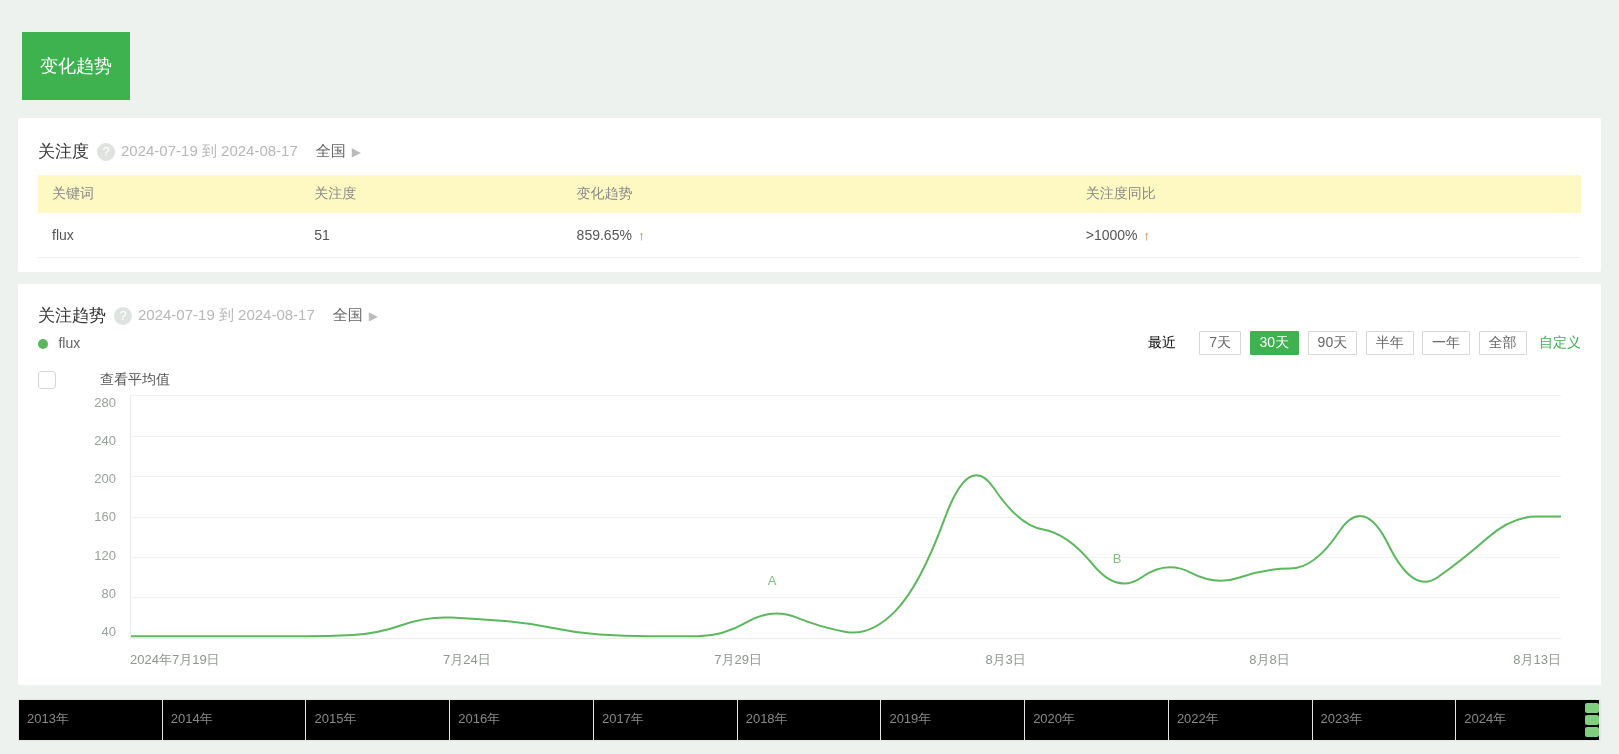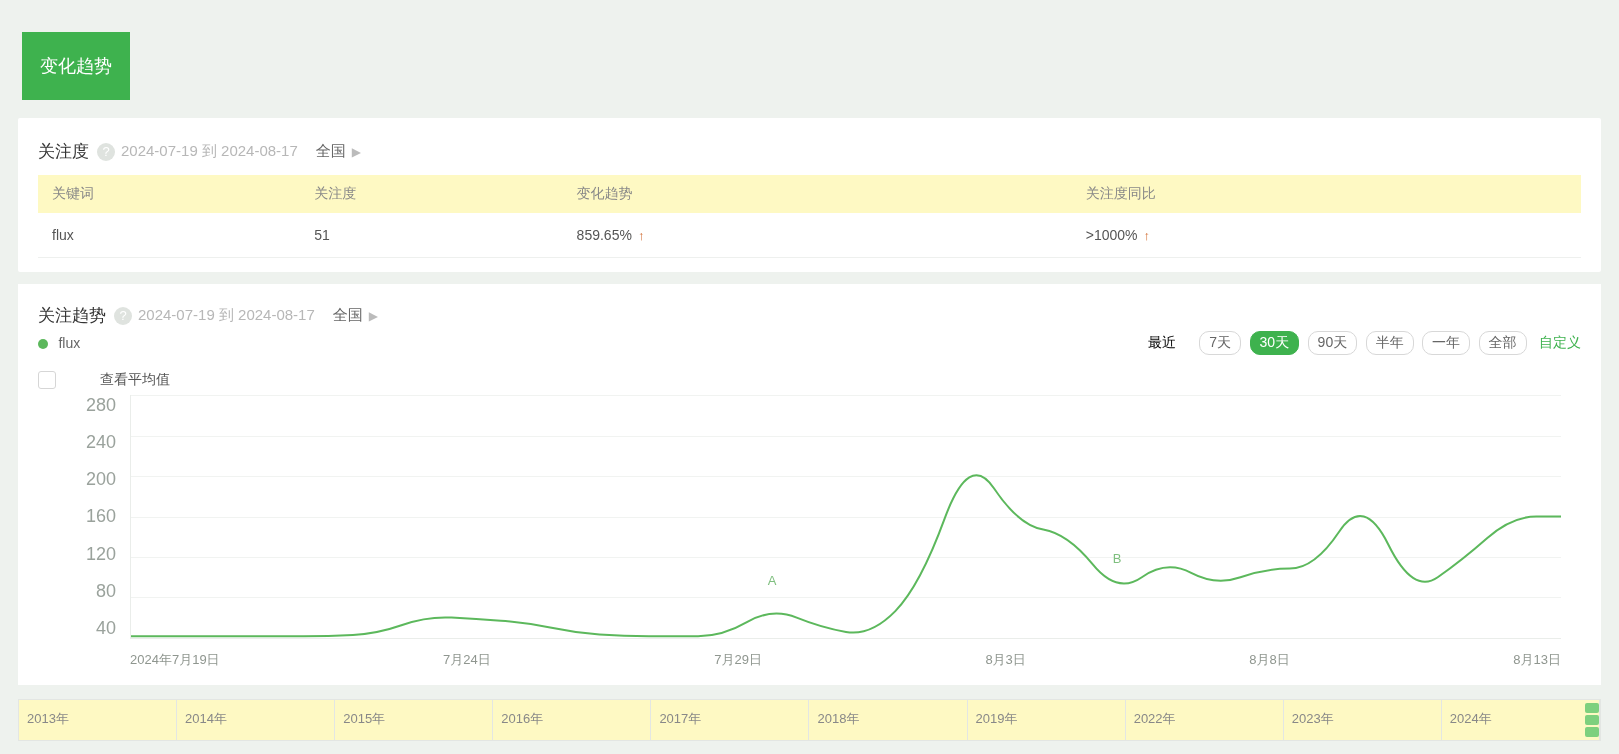--- a/index.html
+++ b/index.html
@@ -17,35 +17,35 @@
   .tbl thead td{background:#fef9c3;color:#888;padding:10px 14px;}
   .tbl tbody td{padding:14px 14px;color:#555;border-bottom:1px solid #eef0ee;}
   .up{color:#d16a2f;margin-left:6px;font-size:13px;}
   
   .panel-trend{background:#fff;margin-top:12px;padding:20px 0 10px 0;}
   .inner{padding:0 20px;}
   .legend-dot{display:inline-block;width:10px;height:10px;border-radius:50%;background:#5cb85c;margin-right:6px;vertical-align:middle;}
   .legend-lbl{color:#666;font-size:14px;}
   .range-row{display:flex;justify-content:space-between;align-items:center;margin-top:4px;}
   .range-lbl{color:#000000;font-size:14px;margin-right:15px;}
-  .range-btn{display:inline-block;font-size:14px;color:#666;border:1px solid #d8d8d8;border-radius:10px;padding:2px 9px;margin-left:4px;cursor:pointer;background:#fff;}
+  .range-btn{display:inline-block;font-size:14px;color:#666;border:1px solid #d8d8d8;border-radius:1px;padding:2px 9px;margin-left:4px;cursor:pointer;background:#fff;}
   .range-btn.active{background:#3eb24e;color:#fff;border-color:#3eb24e;}
   .range-custom{color:#3eb24e;margin-left:8px;font-size:14px;cursor:pointer;}
   .avg-row{margin-top:16px;display:flex;align-items:center;gap:36px;}
   .chk{width:16px;height:16px;border:1px solid #d6d6d6;border-radius:3px;margin-right:8px;display:inline-block;}
   .avg-lbl{color:#555;font-size:14px;}
   .chart{position:relative;height:280px;margin-top:6px;}
-  .yaxis{position:absolute;left:44px;top:0;bottom:36px;display:flex;flex-direction:column;justify-content:space-between;align-items:flex-end;color:#9aa29c;font-size:18px;width:34px;padding-right:10px;}
+  .yaxis{position:absolute;left:44px;top:0;bottom:36px;display:flex;flex-direction:column;justify-content:space-between;align-items:flex-end;color:#9aa29c;font-size:13px;width:34px;padding-right:10px;}
   .plot{position:absolute;left:92px;right:20px;top:0;bottom:36px;border-left:1px solid #eaedea;border-bottom:1px solid #eaedea;}
   .grid{position:absolute;left:0;right:0;border-top:1px solid #f1f3f1;}
   .xaxis{position:absolute;left:92px;right:20px;bottom:6px;display:flex;justify-content:space-between;color:#8f968f;font-size:13px;}
   .annot{position:absolute;font-size:13px;color:#7fbf7f;}
   svg.line{position:absolute;left:0;top:0;width:100%;height:100%;}
   
-  .timeline{margin-top:14px;background:#fef9c3;border:1px solid #e3e6e3;height:40px;display:flex;align-items:stretch;font-size:13px;color:#888;position:relative;}
+  .timeline{margin-top:14px;background:#000000;border:1px solid #e3e6e3;height:40px;display:flex;align-items:stretch;font-size:13px;color:#888;position:relative;}
   .tl-cell{flex:1;border-right:1px solid #e3e6e3;padding:10px 8px 0 8px;}
   .tl-cell:last-child{border-right:none;}
   .tl-handle{position:absolute;right:0;top:2px;bottom:2px;width:16px;display:flex;flex-direction:column;justify-content:space-between;}
   .tl-handle div{flex:1;background:#7ed07e;margin:1px;border-radius:2px;}
 </style>
 </head>
 <body>
 
 <div class="page">
   <div class="page-inner">
@@ -155,20 +155,21 @@
 
     
     <div class="timeline">
       <div class="tl-cell">2013年</div>
       <div class="tl-cell">2014年</div>
       <div class="tl-cell">2015年</div>
       <div class="tl-cell">2016年</div>
       <div class="tl-cell">2017年</div>
       <div class="tl-cell">2018年</div>
       <div class="tl-cell">2019年</div>
+      <div class="tl-cell">2020年</div>
       <div class="tl-cell">2022年</div>
       <div class="tl-cell">2023年</div>
       <div class="tl-cell">2024年</div>
       <div class="tl-handle">
           <div></div>
           <div></div>
           <div></div>
         </div>
     </div>
   </div>

